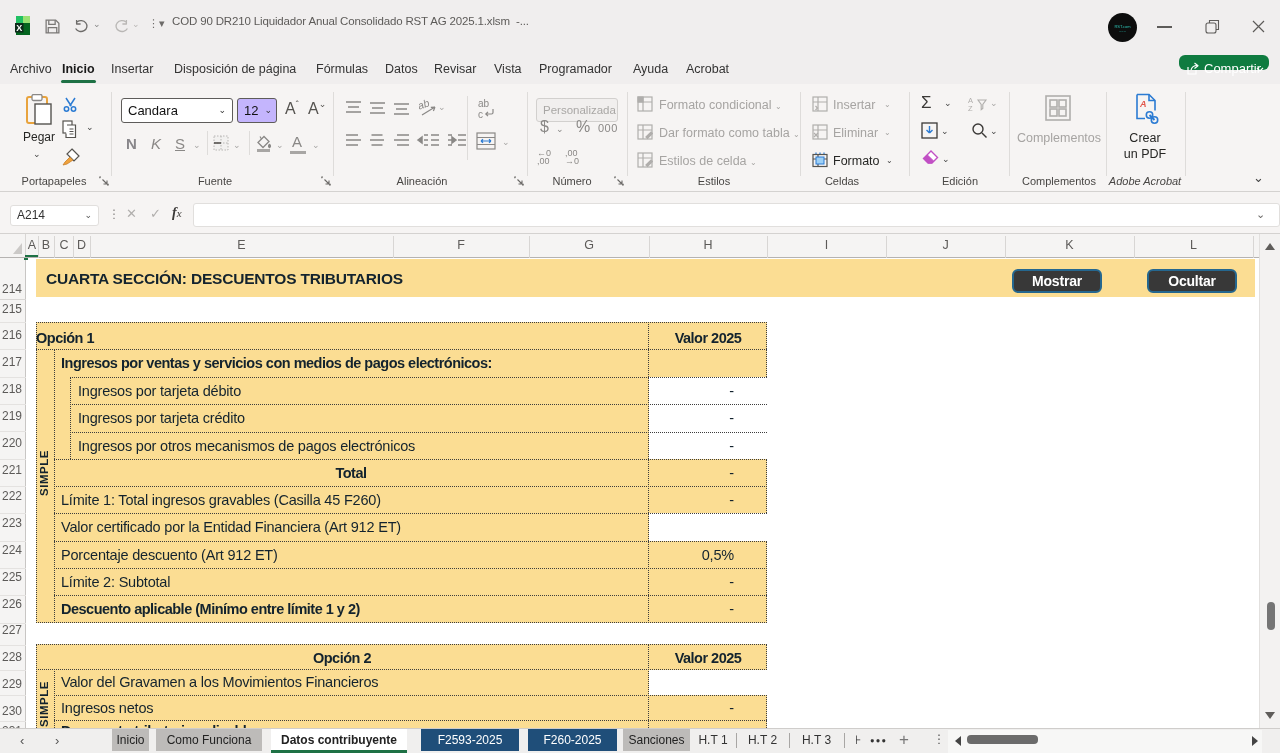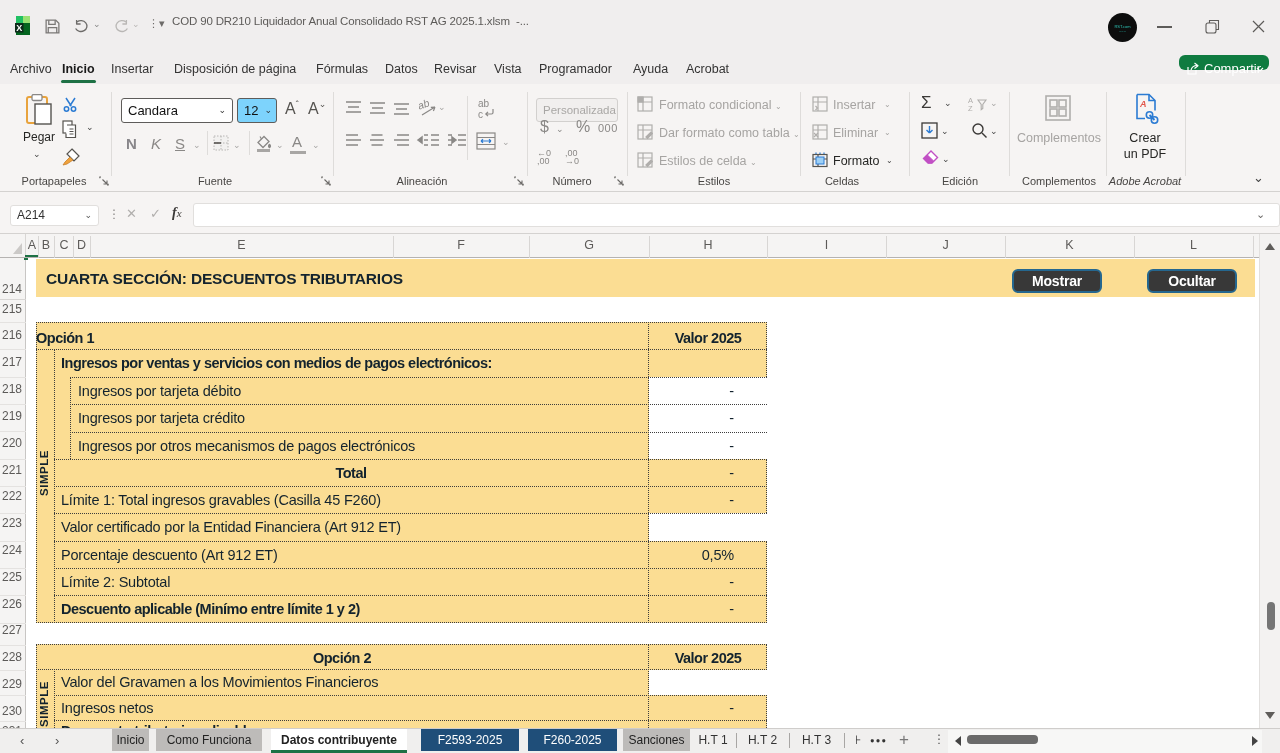--- a/index.html
+++ b/index.html
@@ -135,21 +135,21 @@
     <path d="M10 1 L17 8 L12 13 L5 6 Z" fill="#fff" stroke="#55534f" stroke-width="1.2"></path>
     <path d="M8 9 L3 14 L1 17 L5 16 L11 12" fill="#f0a23c" stroke="#c87f28" stroke-width="0.8"></path>
   </svg>
   <div class="glabel abs" style="left:14px; width:80px;">Portapapeles</div>
   <svg class="dlauncher abs" style="left:99px;" viewBox="0 0 10 10" fill="none" stroke="#6a6866" stroke-width="1.1">
     <path d="M2 1 h-1.2 v1.2 M8 9 h1.2 v-1.2 M3.5 3.5 L8 8 M8 4.5 v3.5 h-3.5"></path>
   </svg>
   <div class="gdiv abs" style="left:111px;"></div>
 
   <div class="abs" style="left:121px; top:14px; width:112px; height:25px; background:#fff; border:1px solid #5e5c5a; border-radius:3px; font-size:13px; color:#111; line-height:23px; padding-left:6px;">Candara<span style="position:absolute; right:6px; font-size:9px; color:#333;">⌄</span></div>
-  <div class="abs" style="left:237px; top:14px; width:40px; height:25px; background:#7dd3fc; border:1px solid #5e5c5a; border-radius:3px; font-size:13px; color:#111; line-height:23px; padding-left:6px;">12<span style="position:absolute; right:4px; font-size:9px; color:#333;">⌄</span></div>
+  <div class="abs" style="left:237px; top:14px; width:40px; height:25px; background:#c4b5fd; border:1px solid #5e5c5a; border-radius:3px; font-size:13px; color:#111; line-height:23px; padding-left:6px;">12<span style="position:absolute; right:4px; font-size:9px; color:#333;">⌄</span></div>
   <div class="abs" style="left:285px; top:15px; font-size:16px; color:#55534f;">A<span style="font-size:9px; vertical-align:7px;">ˆ</span></div>
   <div class="abs" style="left:308px; top:15px; font-size:16px; color:#55534f;">A<span style="font-size:9px; vertical-align:7px;">⌄</span></div>
   <div class="abs" style="left:126px; top:51px; font-size:15px; font-weight:bold; color:#88868a;">N</div>
   <div class="abs" style="left:151px; top:51px; font-size:15px; font-style:italic; color:#8a8886;">K</div>
   <div class="abs" style="left:175px; top:51px; font-size:15px; text-decoration:underline; color:#8a8886;">S</div>
   <div class="abs" style="left:193px; top:56px; font-size:9px; color:#a8a6a4;">⌄</div>
   <div class="abs" style="left:207px; top:47px; width:1px; height:24px; background:#dedcda;"></div>
   <svg class="abs" style="left:213px; top:51px;" width="16" height="16" viewBox="0 0 16 16">
     <rect x="1" y="1" width="14" height="14" fill="#f2f1f0" stroke="#b8b6b4" stroke-width="1" stroke-dasharray="1.5 1.5"></rect>
     <path d="M8 1 v14 M1 8 h14" stroke="#b8b6b4" stroke-width="1" stroke-dasharray="1.5 1.5"></path>

